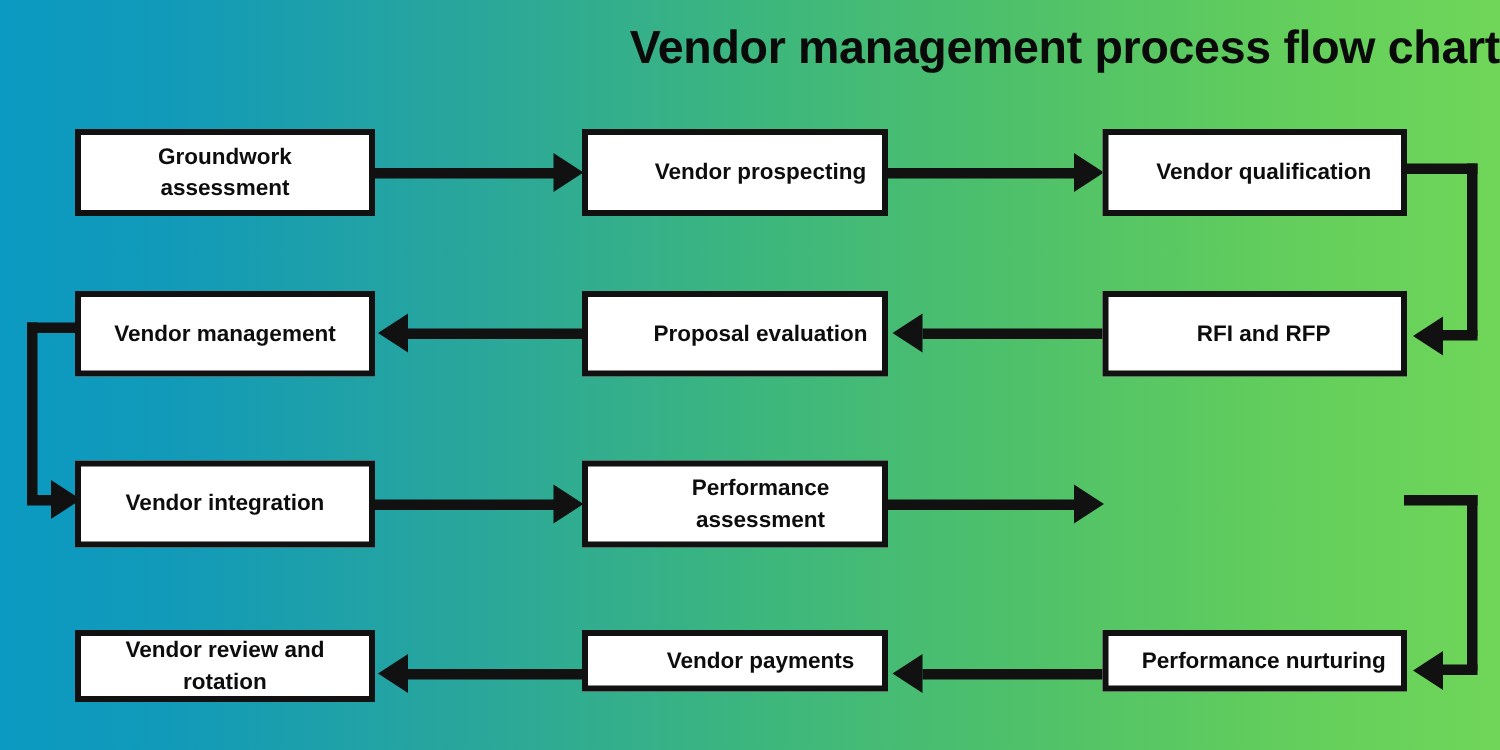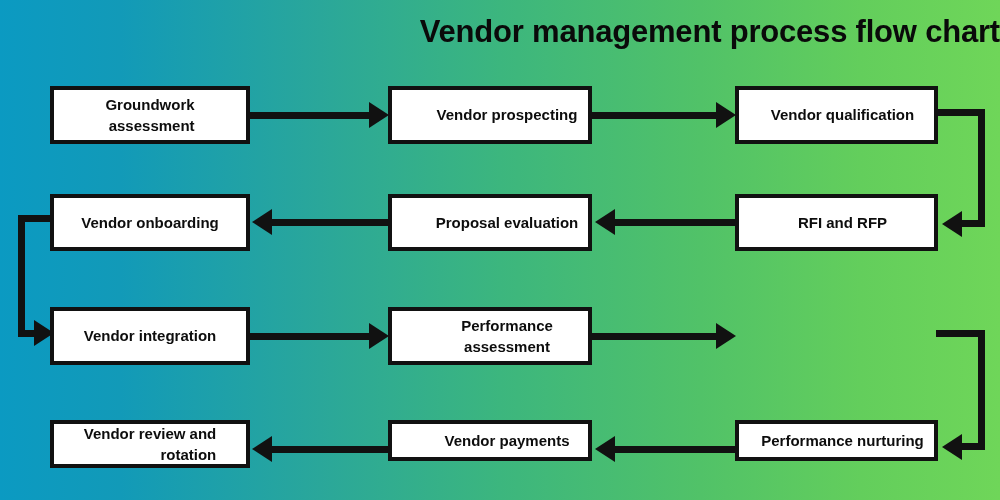--- a/index.html
+++ b/index.html
@@ -47,21 +47,21 @@
     font-family: "Liberation Sans", sans-serif;
     font-size: 15px;
     font-weight: bold;
     color: #0d0d0d;
     line-height: 1.42;
     padding: 0 8px;
     white-space: pre-line;
   }
 
   
-  .col-a { left: 50px;  width: 200px; text-align: right; }
+  .col-a { left: 50px;  width: 200px; }
   .col-b { left: 388px; width: 204px; padding-left: 34px; }
   .col-c { left: 735px; width: 203px; padding-left: 12px; }
 
   
   .row-1 { top: 86px;  height: 58px; }
   .row-2 { top: 194px; height: 57px; }
   .row-3 { top: 307px; height: 58px; }
   .row-4 { top: 420px; height: 41px; }
   .row-4.tall { top: 420px; height: 48px; }
 
@@ -110,21 +110,21 @@
 
   <div class="conn h" style="left:592px; top:112px; width:127px;"></div>
   <div class="arrow arrow-right" style="left:716px; top:102px;"></div>
 
   <div class="conn h" style="left:936px; top:109px; width:49px;"></div>
   <div class="conn v" style="left:978px; top:109px; height:115px;"></div>
   <div class="conn h" style="left:962px; top:220px; width:23px;"></div>
   <div class="arrow arrow-left" style="left:942px; top:211px;"></div>
 
   <div class="node col-a row-2">
-    <span class="label">Vendor onboarding</span>
+    <span class="label">Vendor management</span>
   </div>
   <div class="node col-c row-2">
     <span class="label">RFI and RFP</span>
   </div>
   <div class="node col-b row-2">
     <span class="label">Proposal evaluation</span>
   </div>
 
   <div class="conn h" style="left:615px; top:219px; width:122px;"></div>
   <div class="arrow arrow-left" style="left:595px; top:209px;"></div>

